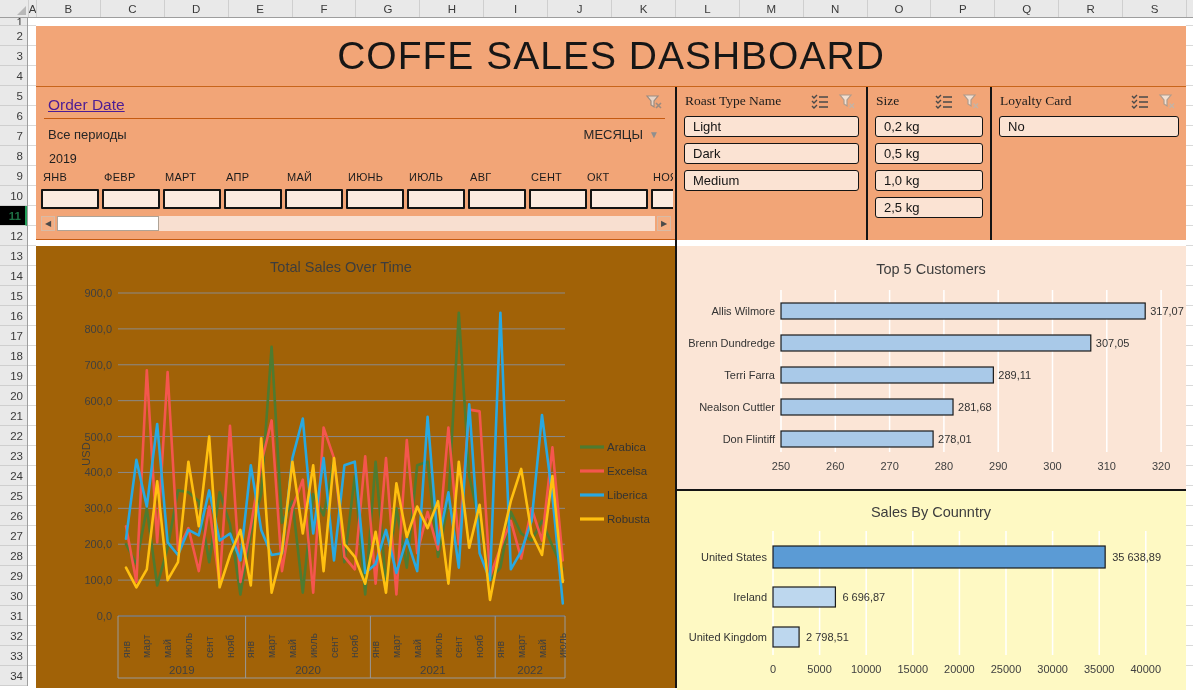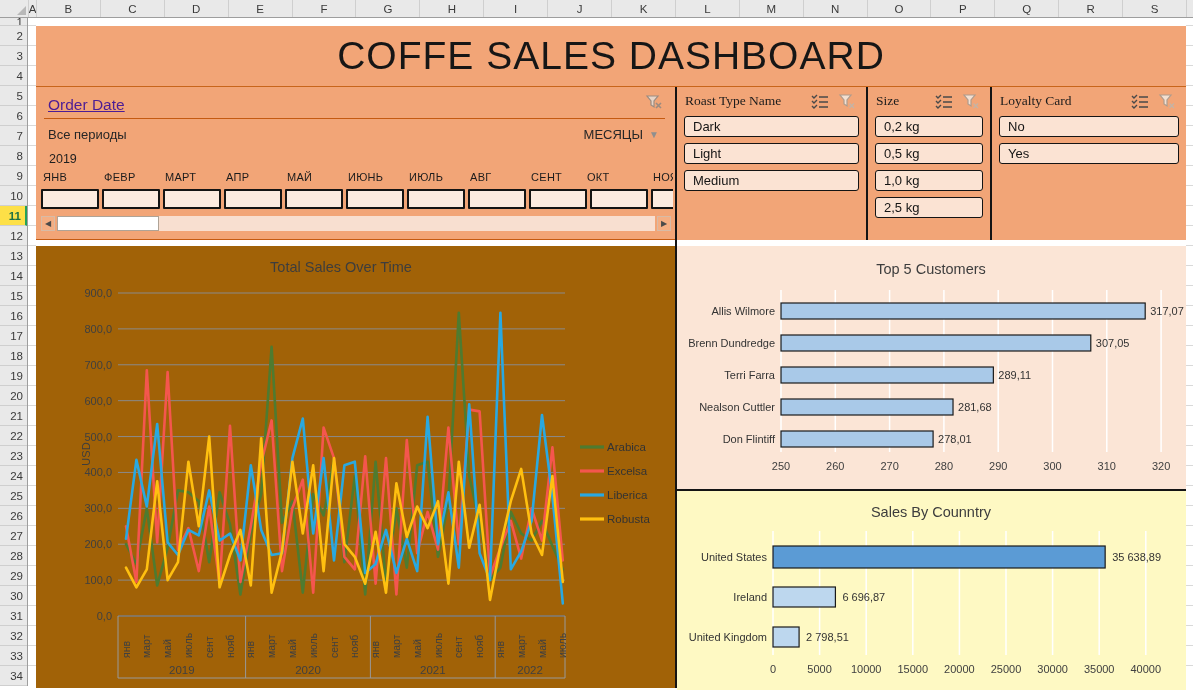--- a/index.html
+++ b/index.html
@@ -13,21 +13,21 @@
   #col-headers{top:0;left:0;width:1193px;height:18px;display:flex;background:#E9E9E9;border-bottom:1px solid #9E9E9E;box-sizing:border-box;}
   .colcell{height:17px;border-right:1px solid #CFCFCF;box-sizing:border-box;
     font-size:11.5px;color:#3a3a3a;display:flex;align-items:center;justify-content:center;flex:none;}
   #corner-box{width:28px;height:17px;border-right:1px solid #CFCFCF;position:relative;flex:none;}
   #corner-box .tri{position:absolute;right:2px;bottom:2px;width:0;height:0;
     border-left:9px solid transparent;border-bottom:9px solid #B8B8B8;}
   #row-headers{top:18px;left:0;width:28px;background:#E9E9E9;border-right:1px solid #9E9E9E;box-sizing:border-box;}
   .rowcell{width:27px;box-sizing:border-box;border-bottom:1px solid #CFCFCF;
     font-size:11.5px;color:#3a3a3a;display:flex;align-items:center;justify-content:flex-end;
     padding-right:4px;overflow:hidden;}
-  .rowcell.active{background:#fde047;color:#1E7145;font-weight:bold;border-right:2px solid #23A05A;}
+  .rowcell.active{background:#000000;color:#1E7145;font-weight:bold;border-right:2px solid #23A05A;}
   .gridstrip{background-image:repeating-linear-gradient(to bottom,transparent 0 19px,#D9D9D9 19px 20px);background-position:0 -12px;}
   
   #banner{left:36px;top:26px;width:1150px;height:61px;background:#F2A577;border-bottom:1px solid #C8651B;
     display:flex;align-items:center;justify-content:center;box-sizing:border-box;}
   #banner span{font-size:39px;color:#161616;letter-spacing:1px;}
   #tl{left:36px;top:87px;width:639px;height:153px;background:#F2A577;box-sizing:border-box;border-bottom:1px solid #C55A11;}
   .tl-title{position:absolute;left:12px;top:9px;font-size:15.5px;color:#4c1d95;text-decoration:underline;}
   .tl-clear{position:absolute;right:12px;top:6px;width:18px;height:18px;}
   .tl-rule{position:absolute;left:8px;top:31px;width:621px;border-top:1.5px solid #C55A11;}
   .tl-allperiods{position:absolute;left:12px;top:40px;font-size:13px;color:#262626;}
@@ -189,22 +189,22 @@
         </svg>
       </span>
     <span class="sl-ico ico-funnel">
         <svg width="18" height="16" viewBox="0 0 18 16">
           <path d="M2 2 h11 l-4 5 v6 l-3 -2 v-4 z" fill="#F3E0D2" stroke="#AE9C8E" stroke-width="1.2"></path>
           <path d="M11.5 10.5 l4.5 4.5 M16 10.5 l-4.5 4.5" stroke="#C4B4A6" stroke-width="1.4"></path>
         </svg>
       </span>
   </div>
   <div class="slicer-items">
+      <div class="slicer-btn">Light</div>
       <div class="slicer-btn">Dark</div>
-      <div class="slicer-btn">Light</div>
       <div class="slicer-btn">Medium</div>
     </div>
 </div>
 <div class="abs slicer" id="slicer-1" style="left:868px;width:122px;">
   <div class="slicer-head">
     <span class="sl-title">Size</span>
     <span class="sl-ico ico-multi">
         <svg width="20" height="16" viewBox="0 0 20 16">
           <path d="M2 3 l2 2 3-3 M2 8 l2 2 3-3 M2 13 l2 2 3-3" stroke="#4a4a4a" stroke-width="1.4" fill="none"></path>
           <path d="M9 4 h9 M9 9 h9 M9 14 h9" stroke="#4a4a4a" stroke-width="1.4"></path>
@@ -235,21 +235,20 @@
       </span>
     <span class="sl-ico ico-funnel">
         <svg width="18" height="16" viewBox="0 0 18 16">
           <path d="M2 2 h11 l-4 5 v6 l-3 -2 v-4 z" fill="#F3E0D2" stroke="#AE9C8E" stroke-width="1.2"></path>
           <path d="M11.5 10.5 l4.5 4.5 M16 10.5 l-4.5 4.5" stroke="#C4B4A6" stroke-width="1.4"></path>
         </svg>
       </span>
   </div>
   <div class="slicer-items">
       <div class="slicer-btn">No</div>
-      <div class="slicer-btn">Yes</div>
     </div>
 </div>
 
 <div class="abs" id="chart-line">
     <svg width="639" height="442">
       <text x="305" y="26" font-size="14.5" text-anchor="middle" fill="#3d3d3d">Total Sales Over Time</text>
       <line x1="82" y1="370" x2="529" y2="370" stroke="#8a8a8a" stroke-width="1"></line>
       <text x="76" y="374" font-size="11" text-anchor="end" fill="#404040">0,0</text>
       <line x1="82" y1="334.1111111111111" x2="529" y2="334.1111111111111" stroke="#8a8a8a" stroke-width="1"></line>
       <text x="76" y="338.1111111111111" font-size="11" text-anchor="end" fill="#404040">100,0</text>

